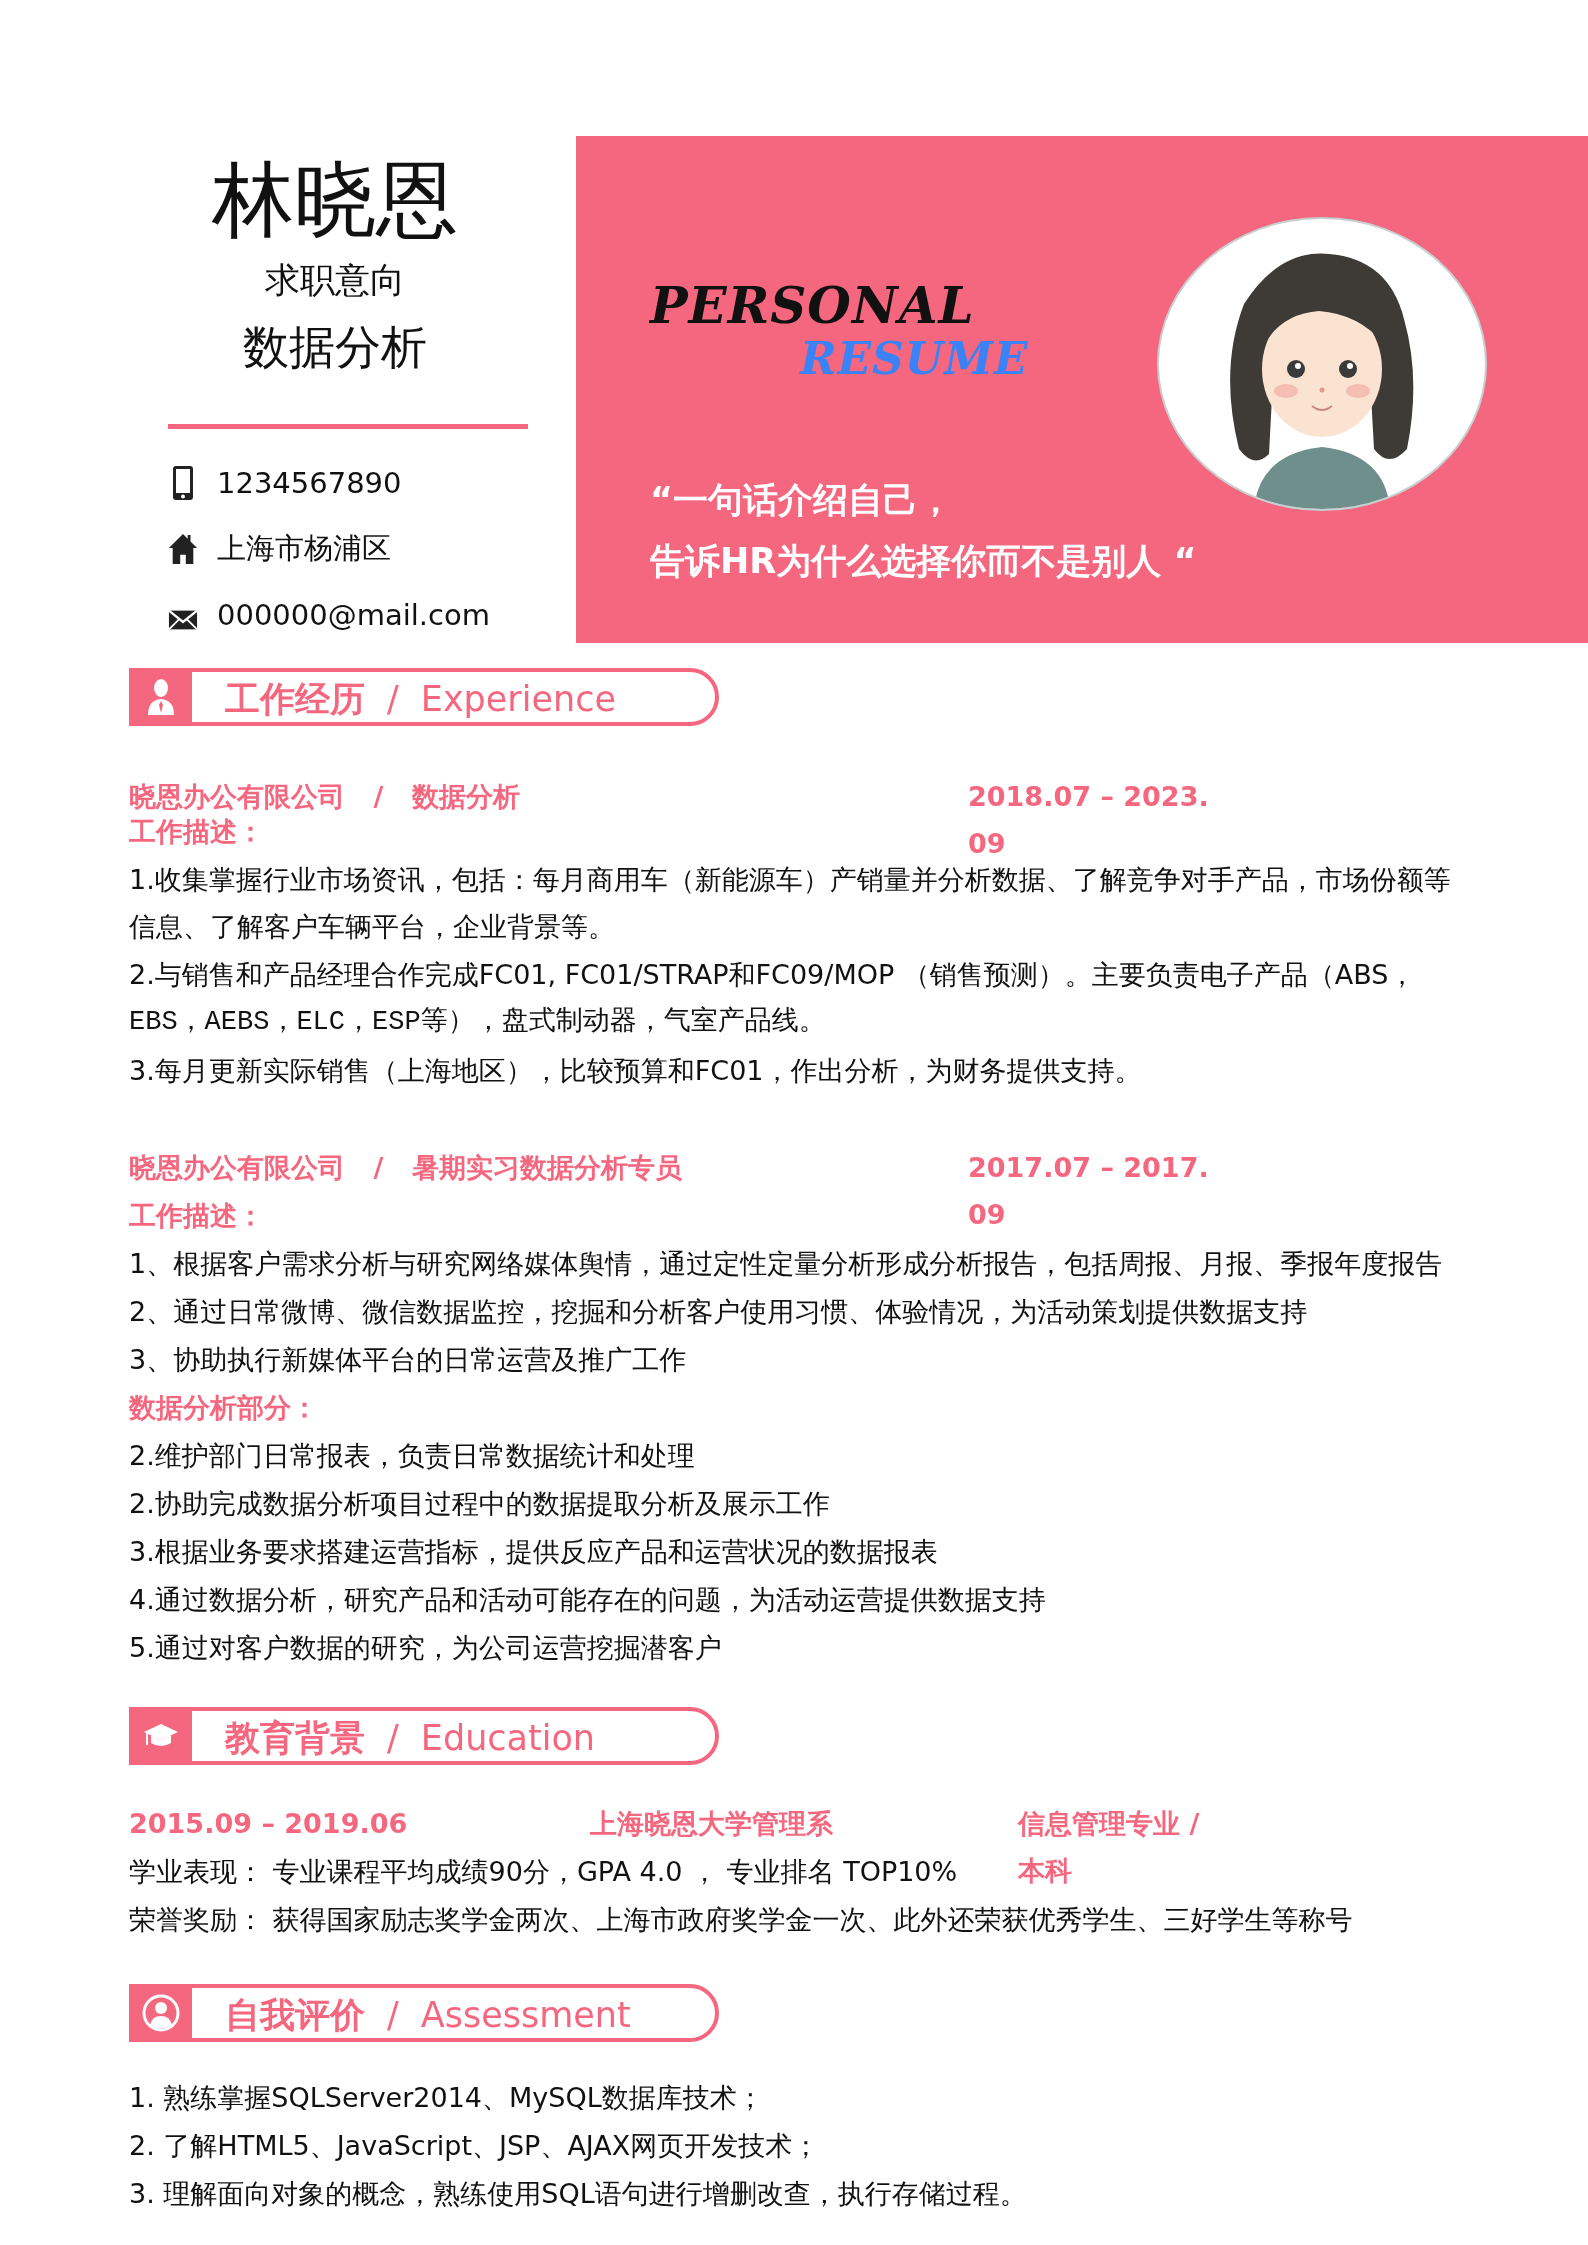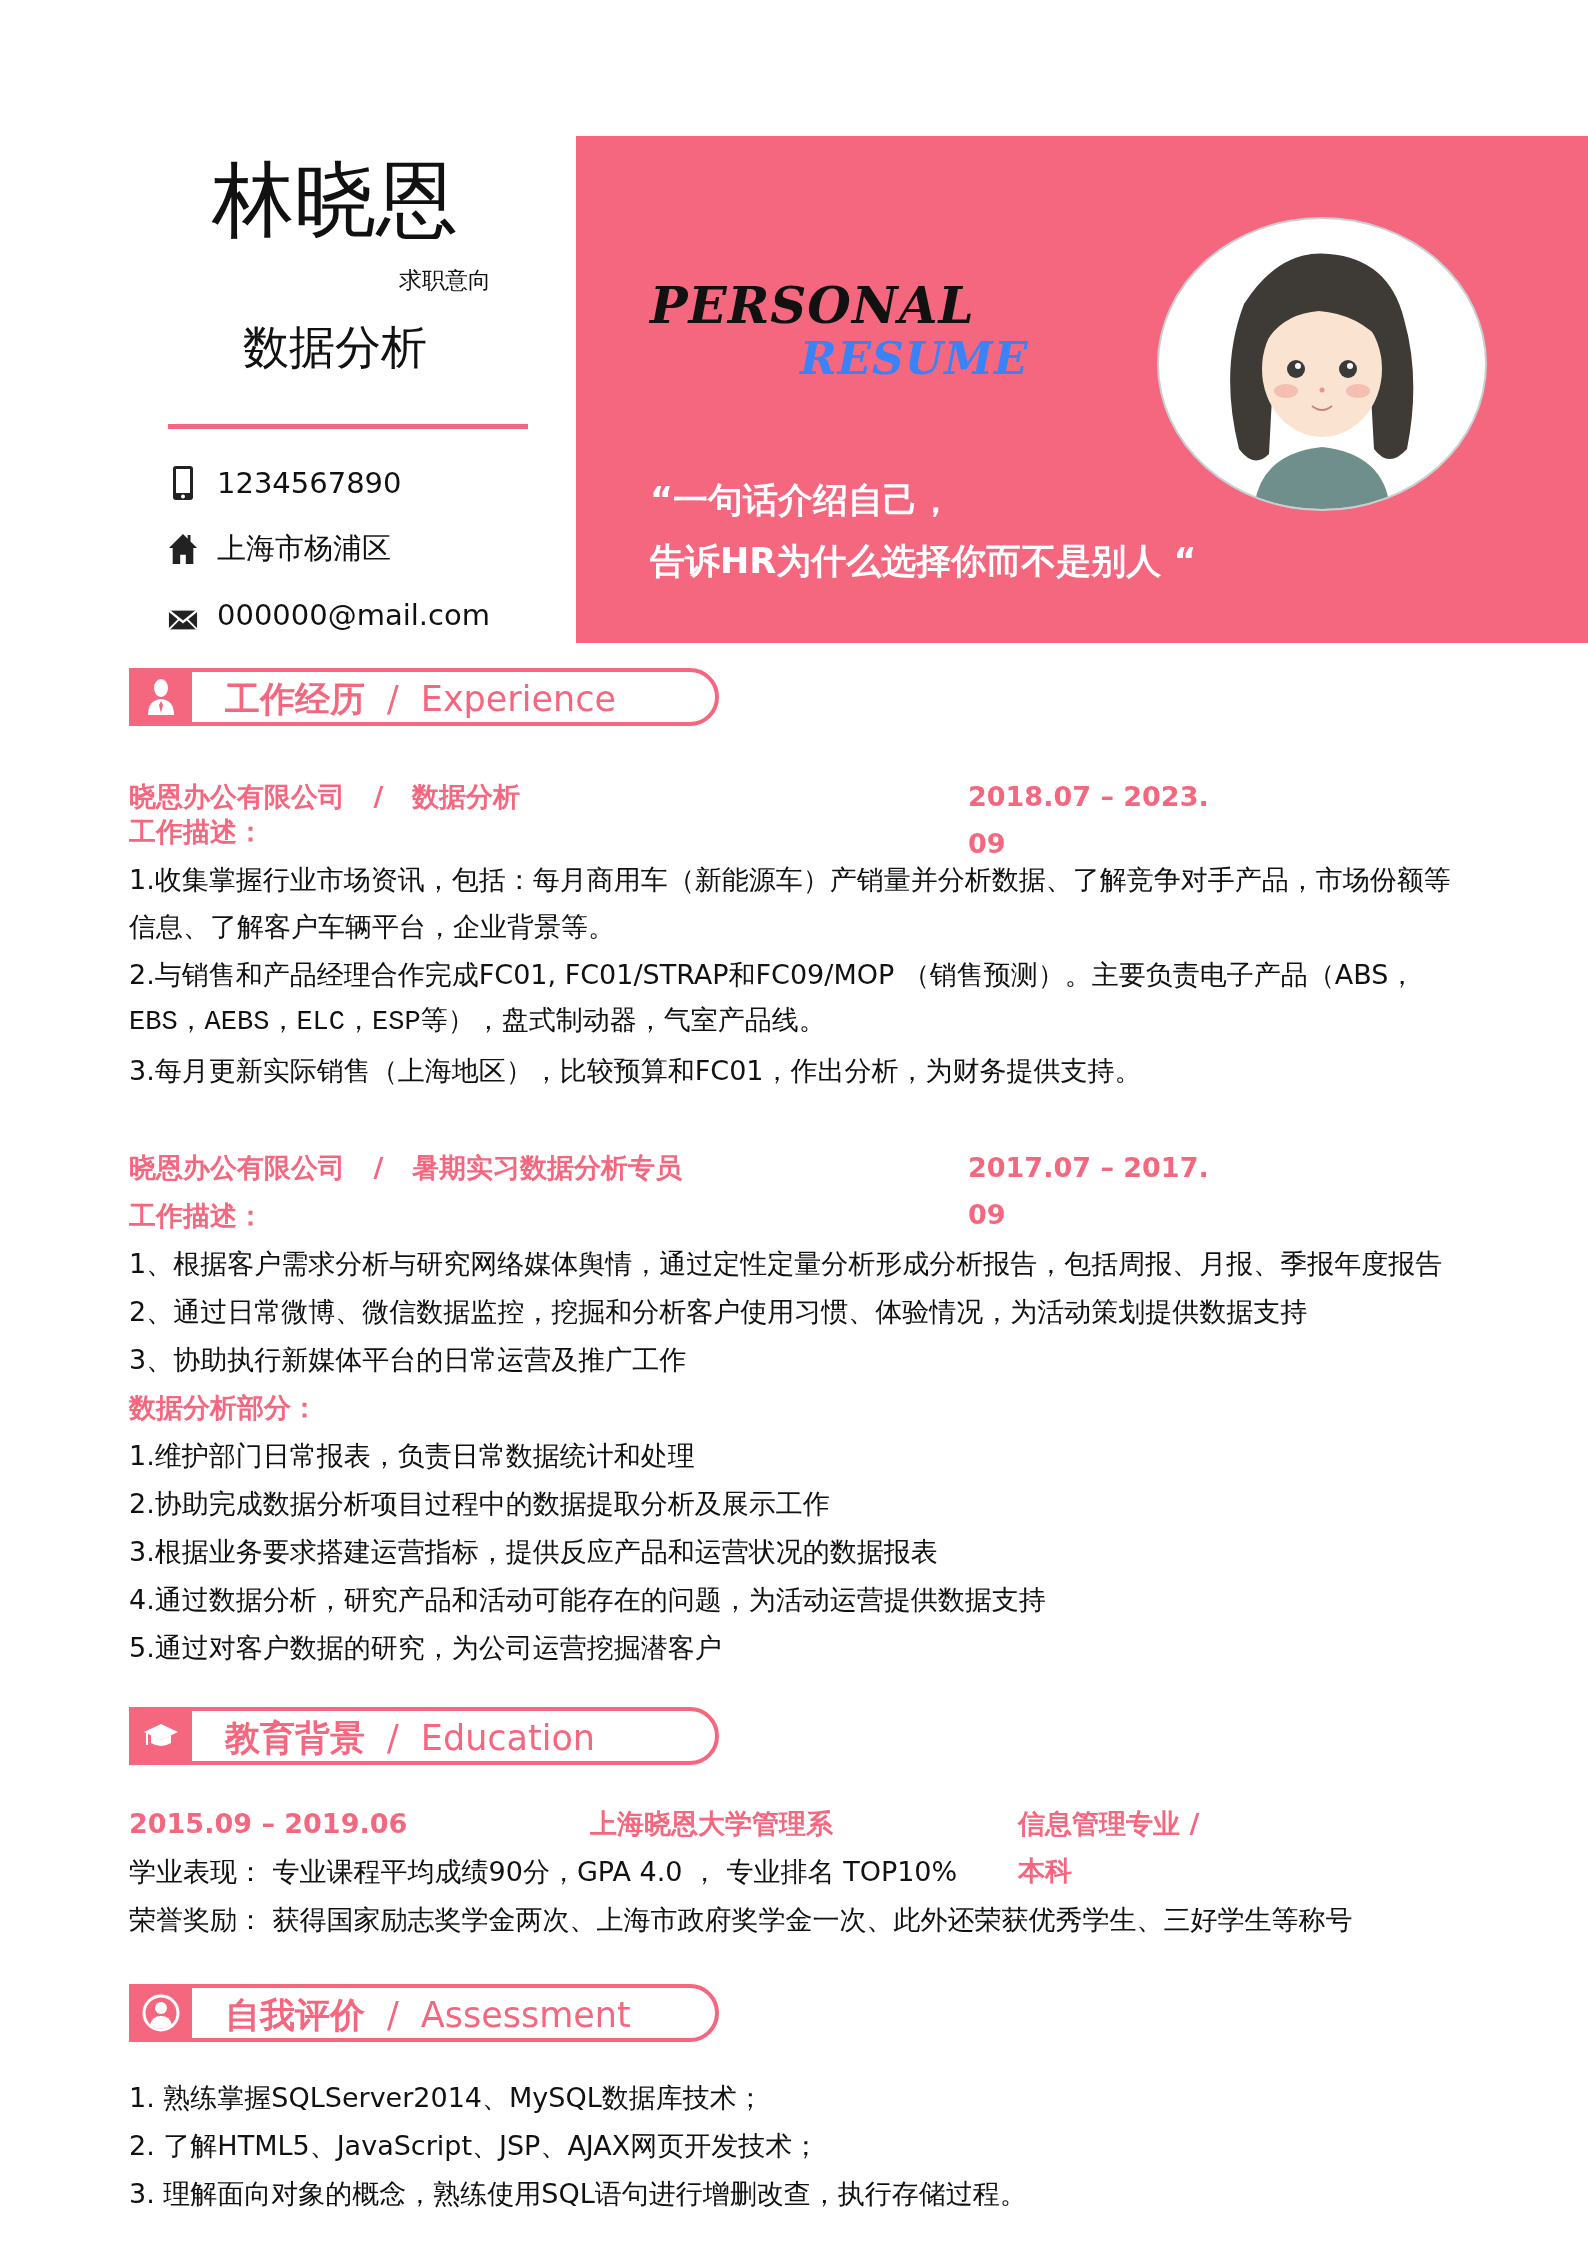--- a/index.html
+++ b/index.html
@@ -1,19 +1,19 @@
 <!DOCTYPE html>
 <html><head>
 <meta charset="utf-8">
 <style>
   html,body{margin:0;padding:0;background:#fff;}
   body{width:1588px;height:2245px;position:relative;overflow:hidden;font-family:"DejaVu Sans","Liberation Sans",sans-serif;color:#111;}
   .abs{position:absolute;}
   .name{left:170px;width:330px;top:150px;text-align:center;font-size:82px;line-height:100px;}
-  .intent-label{left:161px;width:330px;top:262px;text-align:right;font-size:23px;line-height:36px;}
+  .intent-label{left:170px;width:330px;top:262px;text-align:center;font-size:35px;line-height:36px;}
   .intent{left:170px;width:330px;top:318px;text-align:center;font-size:46px;line-height:58px;}
   .pink-line{left:168px;top:424px;width:360px;height:5px;background:#F5677F;}
   .contact{left:168px;height:40px;display:flex;align-items:center;font-size:29px;}
   .contact .ic{width:30px;height:36px;margin-right:19px;display:flex;align-items:center;justify-content:center;}
   .banner{left:576px;top:136px;width:1012px;height:507px;background:#F5677F;}
   .personal{left:650px;top:278px;font-family:"DejaVu Serif","Liberation Serif",serif;font-style:italic;font-weight:bold;font-size:50px;line-height:56px;color:#111;letter-spacing:1px;}
   .resume{left:800px;top:333px;font-family:"DejaVu Serif","Liberation Serif",serif;font-style:italic;font-weight:bold;font-size:44px;line-height:52px;color:#3b82f6;letter-spacing:1px;}
   .avatar{left:1157px;top:217px;width:326px;height:290px;border-radius:50%;background:#fff;border:2px solid #c8cfd0;overflow:hidden;}
   .quote{left:650px;font-size:35px;font-weight:bold;color:#fff;line-height:46px;}
   .sec{left:129px;width:590px;height:58px;border:4px solid #F5677F;border-radius:0 32px 32px 0;box-sizing:border-box;}
@@ -115,21 +115,21 @@
   <span class="pink">晓恩办公有限公司</span>
   <span class="pink" style="margin:0 20px;">/</span>
   <span class="pink">暑期实习数据分析专员</span>
   <span class="pink abs" style="left:839px;top:0;">2017.07 – 2017. 09</span>
 </div>
 <div class="abs line pink" style="top:1192px;">工作描述：</div>
 <div class="abs line" style="top:1240px;">1、根据客户需求分析与研究网络媒体舆情，通过定性定量分析形成分析报告，包括周报、月报、季报年度报告</div>
 <div class="abs line" style="top:1288px;">2、通过日常微博、微信数据监控，挖掘和分析客户使用习惯、体验情况，为活动策划提供数据支持</div>
 <div class="abs line" style="top:1336px;">3、协助执行新媒体平台的日常运营及推广工作</div>
 <div class="abs line pink" style="top:1384px;">数据分析部分：</div>
-<div class="abs line" style="top:1432px;">1.维护部门日常报表，负责日常数据统计和处理</div>
+<div class="abs line" style="top:1432px;">2.维护部门日常报表，负责日常数据统计和处理</div>
 <div class="abs line" style="top:1480px;">2.协助完成数据分析项目过程中的数据提取分析及展示工作</div>
 <div class="abs line" style="top:1528px;">3.根据业务要求搭建运营指标，提供反应产品和运营状况的数据报表</div>
 <div class="abs line" style="top:1576px;">4.通过数据分析，研究产品和活动可能存在的问题，为活动运营提供数据支持</div>
 <div class="abs line" style="top:1624px;">5.通过对客户数据的研究，为公司运营挖掘潜客户</div>
 
 <div class="abs sec" style="top:1707px;">
   <div class="iconbox">
     <svg width="36" height="30" viewBox="0 0 36 30">
         <polygon points="18,3 35,11 18,19 1,11" fill="#fff"></polygon>
         <path d="M8 14 L8 22 Q18 28 28 22 L28 14 L18 19 Z" fill="#fff"></path>

